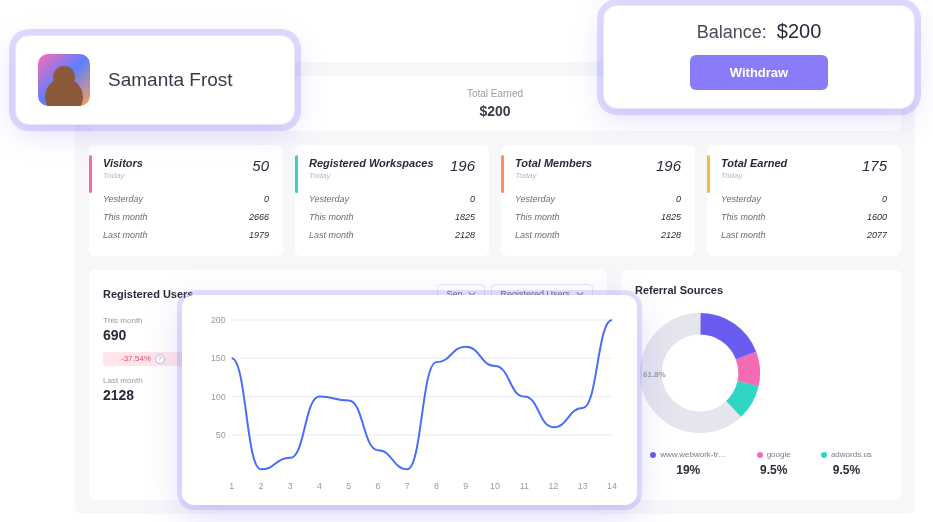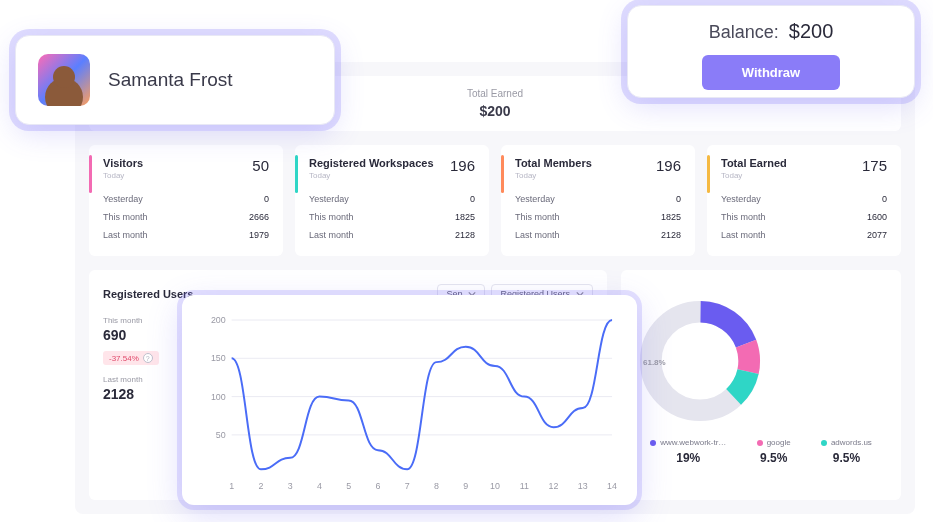--- a/index.html
+++ b/index.html
@@ -5,21 +5,21 @@
 * { box-sizing: border-box; margin: 0; padding: 0; }
 body { font-family: -apple-system, BlinkMacSystemFont, 'Segoe UI', sans-serif; background: #fff; width: 933px; height: 522px; position: relative; overflow: hidden; }
 
 .dashboard { position: absolute; left: 75px; top: 62px; width: 840px; background: #f7f7fa; border-radius: 8px; padding: 14px; }
 .topbar { display: flex; background: #fff; border-radius: 6px; padding: 12px 20px; margin-bottom: 14px; justify-content: space-around; }
 .topbar .slot { text-align: center; flex: 1; }
 .topbar .label { font-size: 10px; color: #9a9aa5; margin-bottom: 4px; }
 .topbar .value { font-size: 14px; color: #3a3a4a; font-weight: 600; }
 
 .stats-row { display: flex; gap: 12px; margin-bottom: 14px; }
-.stat-card { flex: 1; background: #fff; border-radius: 6px; padding: 12px 14px; position: relative; }
+.stat-card { flex: 1; background: #fff; border-radius: 6px; padding: 12px 14px; position: relative; font-style: italic; }
 .stat-card::before { content: ''; position: absolute; left: 0; top: 10px; bottom: auto; height: 38px; width: 3px; border-radius: 2px; }
 .stat-card.c0::before { background: #f36bb3; }
 .stat-card.c1::before { background: #2fd6c6; }
 .stat-card.c2::before { background: #ff8a5b; }
 .stat-card.c3::before { background: #f5b942; }
 .stat-head { display: flex; justify-content: space-between; align-items: flex-start; margin-bottom: 10px; }
 .stat-title { font-size: 11px; font-weight: 700; color: #2a2a3a; }
 .stat-sub { font-size: 8px; color: #b7b7c5; margin-top: 2px; }
 .stat-main { font-size: 15px; color: #2a2a3a; font-weight: 500; }
 .stat-line { display: flex; justify-content: space-between; font-size: 9px; color: #5a5a6a; padding: 4px 0; gap: 48px; }
@@ -30,40 +30,40 @@
 .chart-panel { flex: 1; background: #fff; border-radius: 6px; padding: 14px; }
 .chart-head { display: flex; justify-content: space-between; align-items: center; margin-bottom: 12px; }
 .chart-title { font-size: 11px; font-weight: 700; color: #2a2a3a; }
 .selects { display: flex; gap: 6px; }
 .sel { font-size: 9px; border: 1px solid #e5e5ee; border-radius: 4px; padding: 4px 8px; color: #5a5a6a; display: flex; align-items: center; gap: 6px; cursor: pointer; }
 .sel svg { width: 8px; height: 8px; }
 .chart-body { display: flex; gap: 16px; }
 .chart-side { width: 85px; }
 .side-lbl { font-size: 8px; color: #9a9aa5; }
 .side-val { font-size: 14px; color: #2a2a3a; font-weight: 600; margin: 2px 0 4px; }
-.badge { display: inline-flex; align-items: flex-end; gap: 4px; background: #ffe5ea; color: #e04a6b; font-size: 8px; padding: 2px 6px; border-radius: 3px; margin-bottom: 10px; }
+.badge { display: inline-flex; align-items: center; gap: 4px; background: #ffe5ea; color: #e04a6b; font-size: 8px; padding: 2px 18px; border-radius: 3px; margin-bottom: 10px; }
 .badge .q { width: 10px; height: 10px; border: 1px solid #c0c0cc; border-radius: 50%; color: #b0b0bc; font-size: 7px; display: inline-flex; align-items: center; justify-content: center; background: #fff; }
 
 .referral-panel { width: 280px; background: #fff; border-radius: 6px; padding: 14px; }
 .donut-wrap { display: flex; justify-content: flex-start; margin: 12px 0; position: relative; }
 .donut { width: 130px; height: 130px; }
 .slice-lbl { position: absolute; font-size: 8px; color: #fff; font-weight: 600; }
 .legend { display: flex; justify-content: space-around; margin-top: 8px; }
 .leg-item { text-align: center; }
 .leg-dot { width: 6px; height: 6px; border-radius: 50%; display: inline-block; margin-right: 4px; vertical-align: middle; }
 .leg-name { font-size: 8px; color: #7a7a8a; }
 .leg-val { font-size: 12px; color: #2a2a3a; font-weight: 600; margin-top: 4px; }
 
 .float-card { position: absolute; background: #fff; border: 1px solid #e8e8f5; border-radius: 14px; box-shadow: 0 0 0 6px rgba(130,120,250,0.25), 0 8px 30px rgba(100,90,240,0.2); }
-.profile-card { left: 15px; top: 35px; width: 320px; padding: 18px 22px; display: flex; align-items: center; gap: 18px; }
+.profile-card { left: 15px; top: 35px; width: 280px; padding: 18px 22px; display: flex; align-items: center; gap: 18px; }
 .avatar { width: 52px; height: 52px; border-radius: 10px; background: linear-gradient(135deg, #ff6bb5 0%, #5b7fff 50%, #ff9f5b 100%); position: relative; overflow: hidden; }
 .avatar::after { content: ''; position: absolute; left: 50%; top: 45%; transform: translate(-50%,-50%); width: 22px; height: 22px; background: #8b5a3a; border-radius: 50%; box-shadow: 0 20px 0 8px #8b5a3a; }
 .prof-name { font-size: 19px; color: #3a3a4a; font-weight: 500; }
 
-.balance-card { right: 18px; top: 5px; width: 288px; padding: 14px 22px 7px; text-align: center; }
+.balance-card { right: 18px; top: 5px; width: 312px; padding: 14px 22px 18px; text-align: center; }
 .bal-line { display: flex; justify-content: center; gap: 10px; align-items: baseline; margin-bottom: 12px; }
 .bal-lbl { font-size: 18px; color: #4a4a5a; }
 .bal-val { font-size: 20px; color: #2a2a3a; font-weight: 500; }
 .withdraw { background: #8a7cf8; color: #fff; border: none; border-radius: 6px; padding: 10px 40px; font-size: 13px; font-weight: 600; cursor: pointer; }
 
 .line-chart-float { position: absolute; left: 182px; top: 295px; width: 455px; height: 210px; background: #fff; border-radius: 12px; box-shadow: 0 0 0 5px rgba(130,120,250,0.22), 0 10px 35px rgba(100,90,240,0.22); padding: 18px 20px 10px; }
 .lcf-svg { width: 100%; height: 100%; }
 .grid-line { stroke: #eaeaf2; stroke-width: 1; }
 .axis-txt { font-size: 9px; fill: #9a9aa5; }
 .curve { stroke: #4a6cf7; stroke-width: 2; fill: none; }
@@ -196,20 +196,21 @@
             <span class="q">?</span>
           </div>
           <div class="side-lbl">Last month</div>
           <div class="side-val">2128</div>
         </div>
         <div style="flex:1;height:170px"></div>
       </div>
     </div>
 
     <div class="referral-panel">
+      <div class="chart-title">Referral Sources</div>
       <div class="donut-wrap">
         <svg class="donut" viewBox="0 0 42 42">
           <circle cx="21" cy="21" r="15.9" fill="none" stroke="#e5e5ee" stroke-width="7"></circle>
           <circle cx="21" cy="21" r="15.9" fill="none" stroke="#6a5cf0" stroke-width="7" stroke-dasharray="19 81" stroke-dashoffset="25"></circle>
           <circle cx="21" cy="21" r="15.9" fill="none" stroke="#f36bb3" stroke-width="7" stroke-dasharray="9.5 90.5" stroke-dashoffset="6"></circle>
           <circle cx="21" cy="21" r="15.9" fill="none" stroke="#2fd6c6" stroke-width="7" stroke-dasharray="9.5 90.5" stroke-dashoffset="-3.5"></circle>
         </svg>
         <div class="slice-lbl" style="top:10px;right:38px">19.0%</div>
         <div class="slice-lbl" style="top:42px;right:10px">9.5%</div>
         <div class="slice-lbl" style="top:68px;right:12px">9.5%</div>

